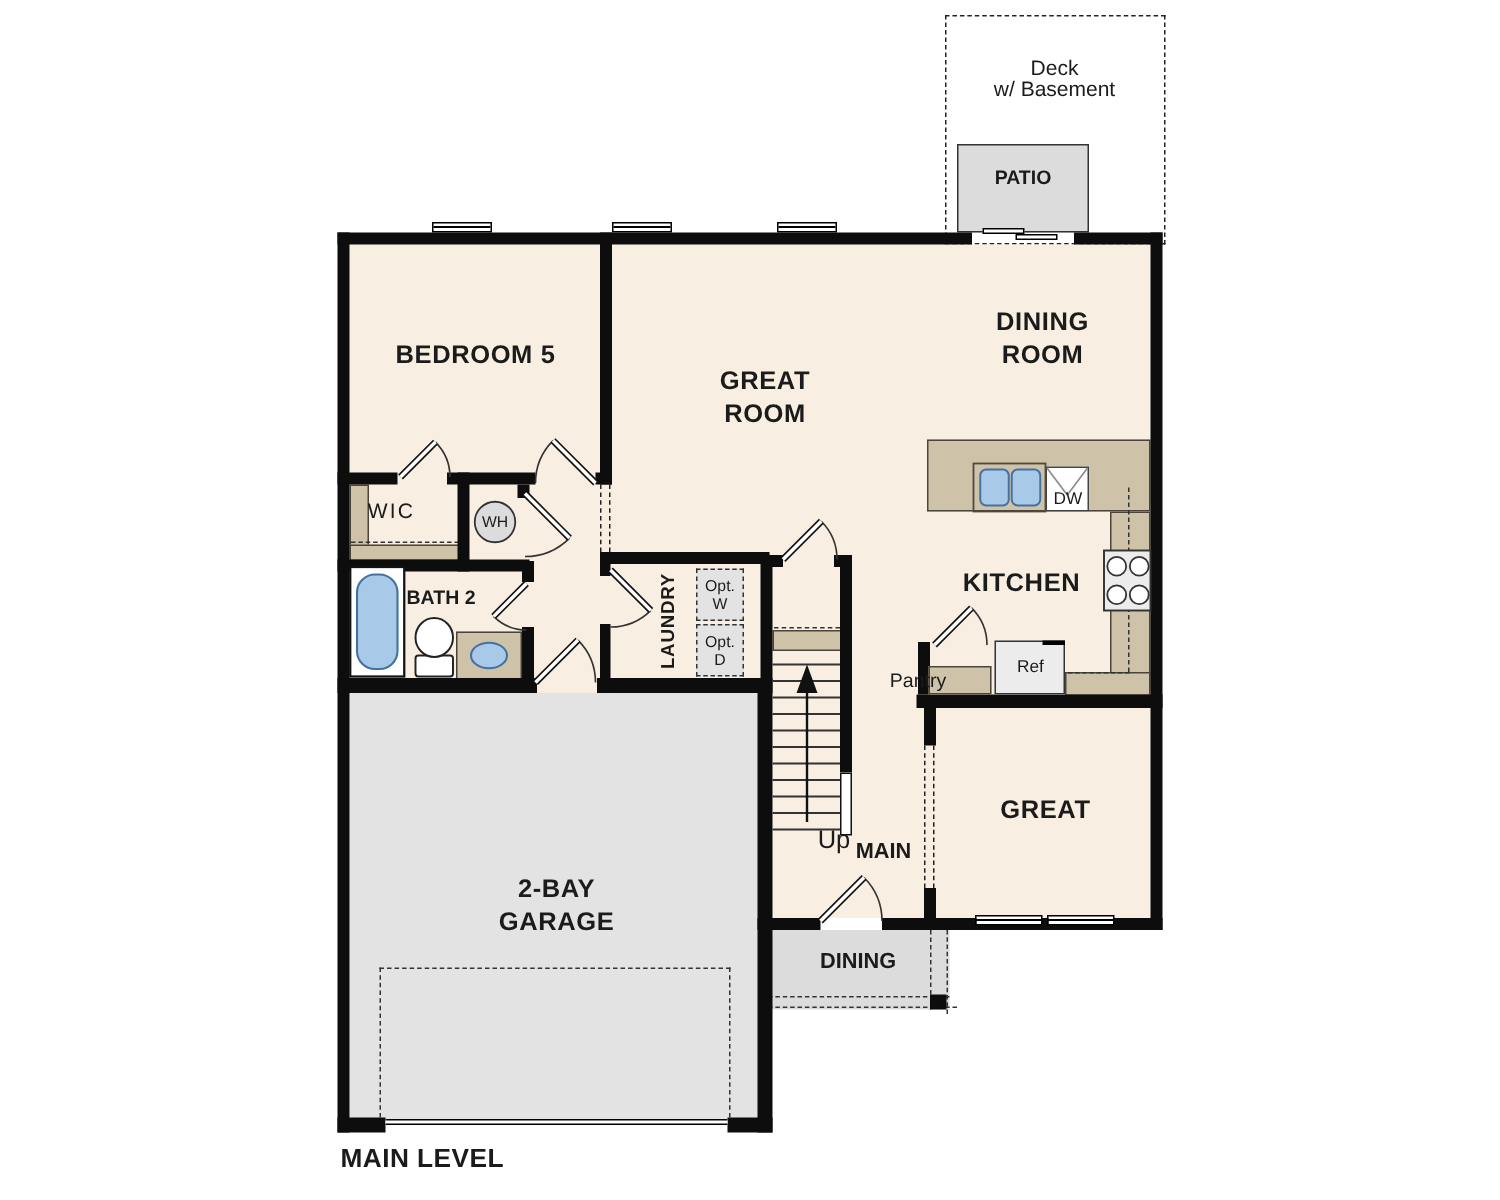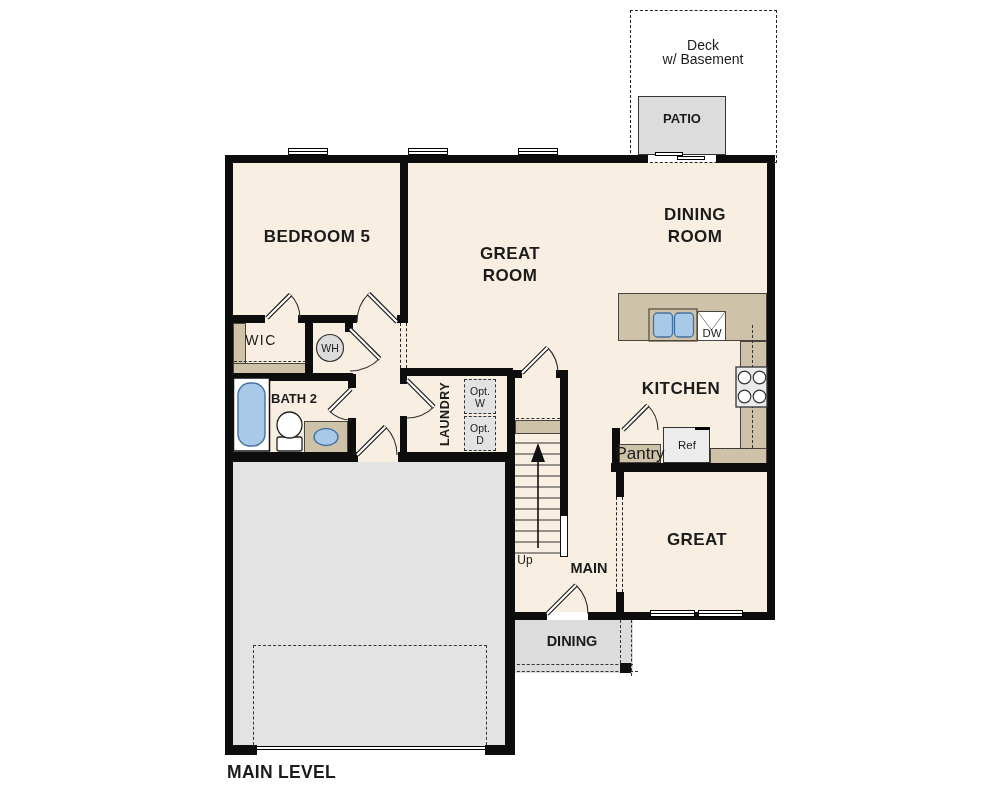--- a/index.html
+++ b/index.html
@@ -212,32 +212,34 @@
     <line x1="695" y1="428.5" x2="710" y2="428.5" stroke="#000" stroke-width="3"></line>
   </svg>
 
   <div class="lbl room" style="left:317px;top:237px">BEDROOM 5</div>
   <div class="lbl room" style="left:510px;top:265px">GREAT
 ROOM</div>
   <div class="lbl room" style="left:695px;top:226px">DINING
 ROOM</div>
   <div class="lbl room" style="left:681px;top:389px">KITCHEN</div>
   <div class="lbl room" style="left:697px;top:540px">GREAT</div>
+  <div class="lbl room" style="left:371px;top:604px">2-BAY
+GARAGE</div>
   <div class="lbl mid" style="left:589px;top:568px">MAIN</div>
   <div class="lbl mid" style="left:572px;top:641px">DINING</div>
   <div class="lbl sm" style="left:682px;top:118px">PATIO</div>
   <div class="lbl plain" style="left:703px;top:52px">Deck
 w/ Basement</div>
   <div class="lbl vert" style="left:445px;top:414px">LAUNDRY</div>
   <div class="lbl sm" style="left:294px;top:398px">BATH 2</div>
   <div class="lbl plain" style="left:261px;top:340px;letter-spacing:1.5px">WIC</div>
   <div class="lbl tiny" style="left:330px;top:348px">WH</div>
-  <div class="lbl tiny" style="left:640px;top:454px;font-size:17px">Pantry</div>
+  <div class="lbl tiny" style="left:612px;top:454px;font-size:13px">Pantry</div>
   <div class="lbl tiny" style="left:687px;top:445px;font-size:11.5px">Ref</div>
   <div class="lbl tiny" style="left:712px;top:333px;font-size:11.5px">DW</div>
-  <div class="lbl" style="left:525px;top:560px;font-size:12px">Up</div>
+  <div class="lbl" style="left:556px;top:560px;font-size:17px">Up</div>
   <div class="lbl tiny" style="left:480px;top:397px">Opt.
 W</div>
   <div class="lbl tiny" style="left:480px;top:434px">Opt.
 D</div>
 
   <div class="title" style="left:227px;top:762px">MAIN LEVEL</div>
 </div>
 
 </body></html>

